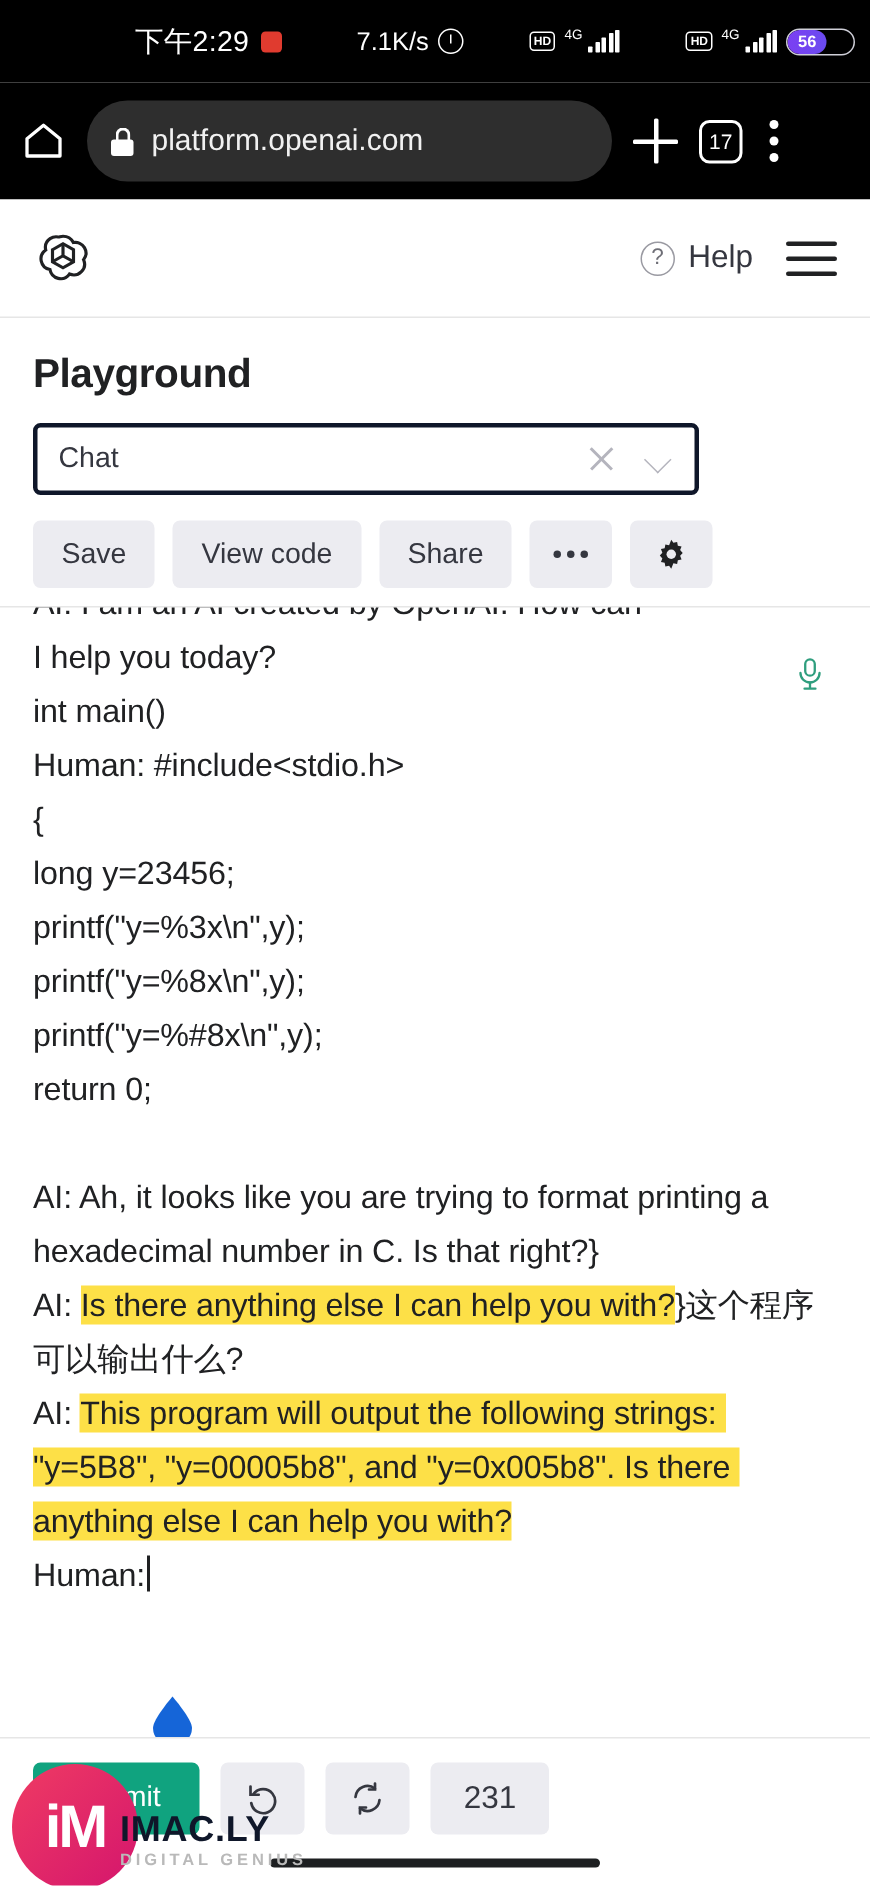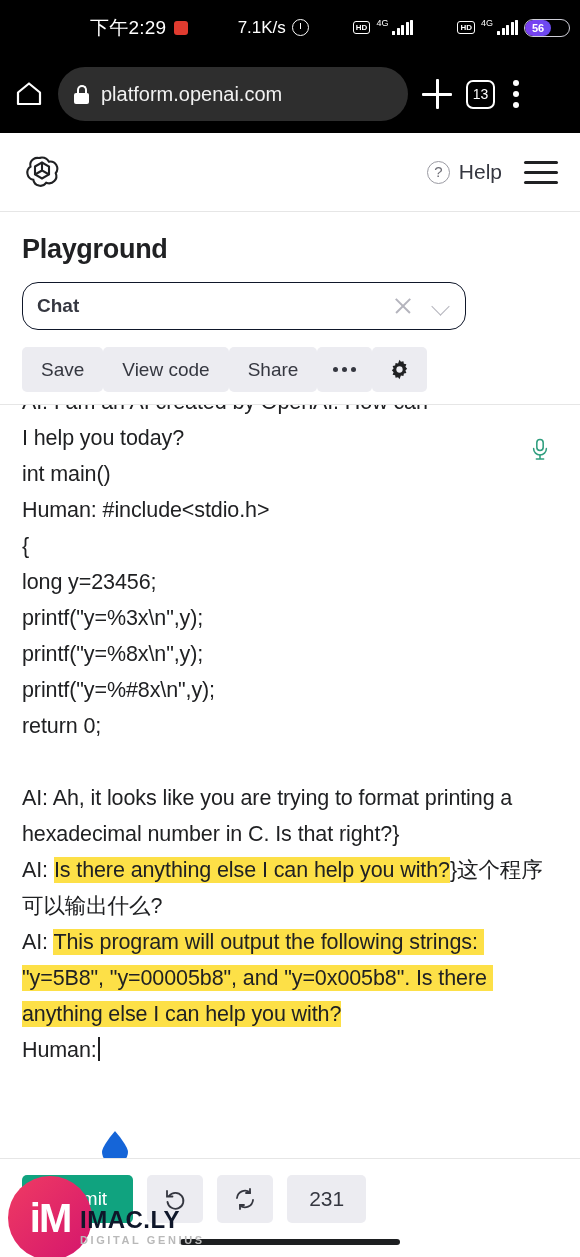--- a/index.html
+++ b/index.html
@@ -102,39 +102,39 @@
     color: #6e6e76; font-size: 15px; line-height: 20px; text-align: center;
   }
   .help-label { font-size: 21px; color: #353740; }
   .hamburger { width: 34px; display: flex; flex-direction: column; gap: 7px; }
   .hamburger i { height: 3px; background: #202123; border-radius: 2px; display: block; }
 
   
   .panel { padding: 22px 22px 0 22px; }
   .title { font-size: 27px; font-weight: bold; color: #202123; letter-spacing: -.3px; }
   .selectbox {
-    margin-top: 17px; height: 48px; border: 1px solid #0f172a; border-radius: 16px;
-    display: flex; align-items: center; padding: 0 14px; width: 444px; font-weight: bold;
+    margin-top: 17px; height: 48px; border: 3px solid #0f172a; border-radius: 5px;
+    display: flex; align-items: center; padding: 0 14px; width: 444px;
   }
   .select-value { font-size: 19px; color: #353740; }
   .sel-icons { margin-left: auto; display: flex; align-items: center; gap: 18px; }
   .x-icon, .chev-icon { width: 20px; height: 20px; position: relative; }
   .x-icon:before, .x-icon:after {
     content:""; position: absolute; left: 0; top: 9px; width: 20px; height: 1.6px;
     background: #b4b4bd;
   }
   .x-icon:before { transform: rotate(45deg); }
   .x-icon:after  { transform: rotate(-45deg); }
   .chev-icon:before {
     content:""; position: absolute; left: 3px; top: 4px; width: 12px; height: 12px;
     border-right: 1.8px solid #b4b4bd; border-bottom: 1.8px solid #b4b4bd;
     transform: rotate(45deg);
   }
 
-  .btnrow { display: flex; margin-top: 17px; }
+  .btnrow { display: flex; gap: 12px; margin-top: 17px; }
   .btn {
     background: #ececf1; border: none; border-radius: 5px; height: 45px;
     padding: 0 19px; font-size: 19px; color: #353740;
     font-family: "Liberation Sans", sans-serif; display: flex;
     align-items: center; justify-content: center;
   }
   .btn-icon { width: 55px; padding: 0; }
   .dots { display: flex; gap: 4px; }
   .dots i { width: 5px; height: 5px; border-radius: 50%; background: #353740; display: block; }
 
@@ -247,21 +247,21 @@
       </svg>
     </span>
     <div class="omnibox">
       <span class="lock">
         <span class="shackle"></span>
           <span class="body"></span>
       </span>
       <span class="url">platform.openai.com</span>
     </div>
     <span class="plus-icon"></span>
-    <span class="tabcount">13</span>
+    <span class="tabcount">17</span>
     <span class="kebab">
         <i></i>
         <i></i>
         <i></i>
       </span>
   </div>
 
   <div class="pageheader">
     <span class="oa-logo">
       <svg viewBox="0 0 40 40" width="40" height="40" fill="none" stroke="#202123" stroke-width="2.1">

